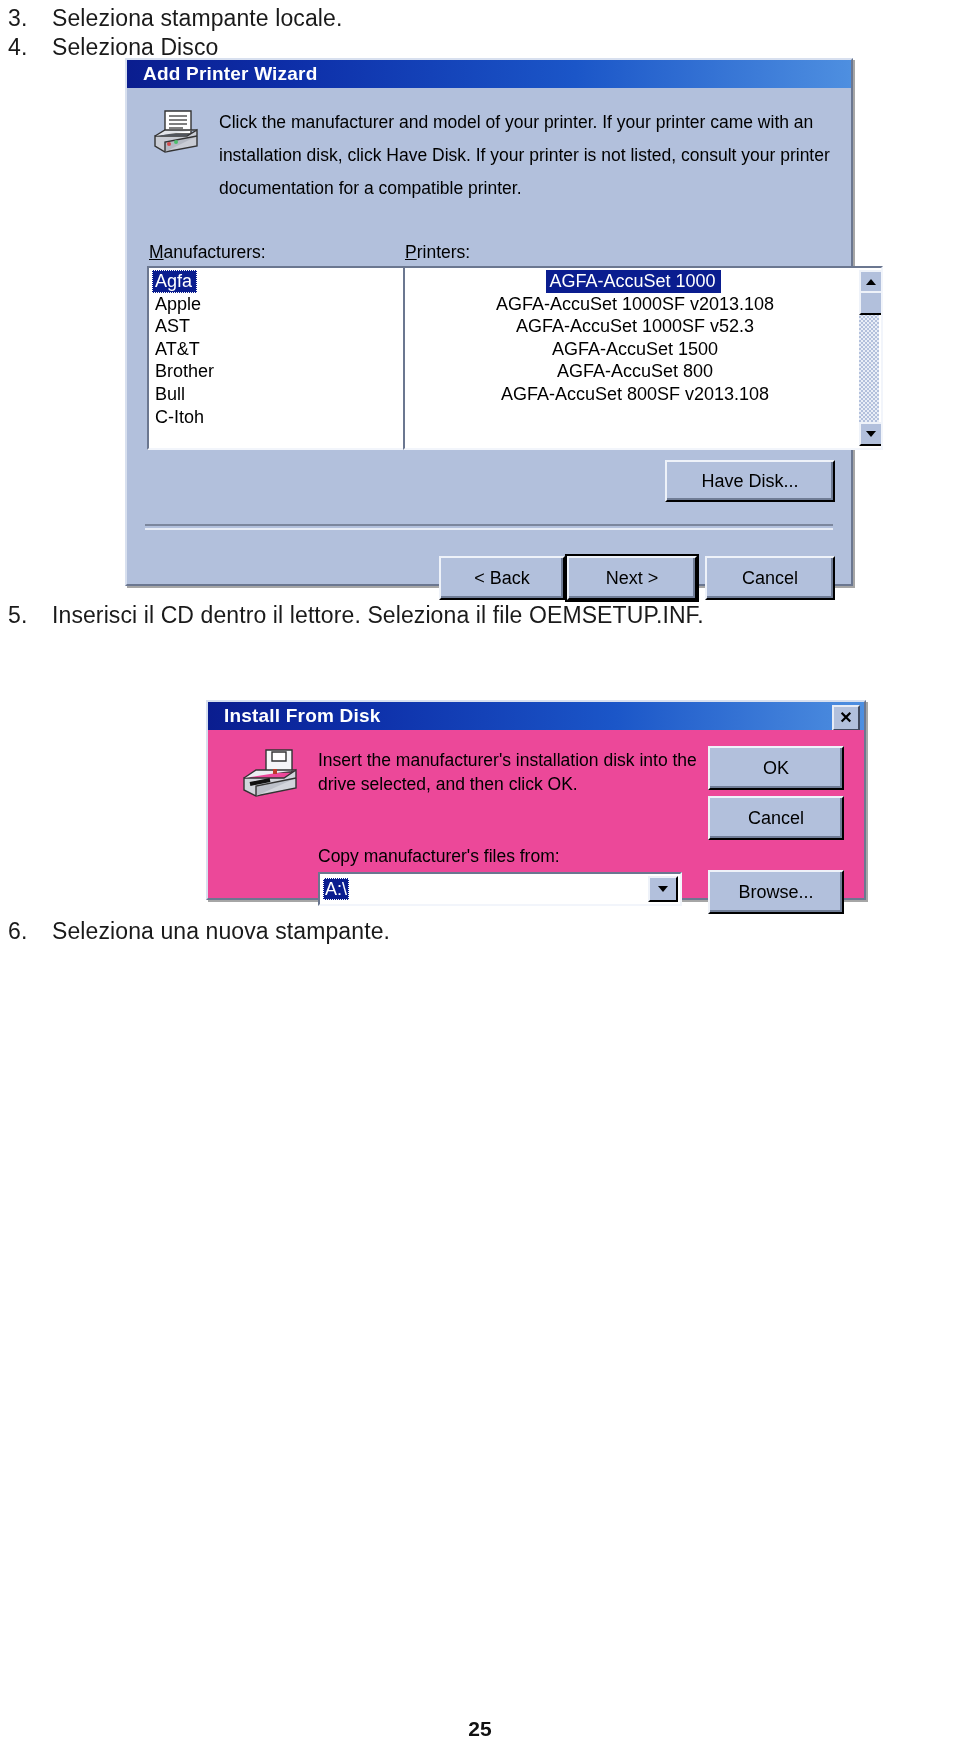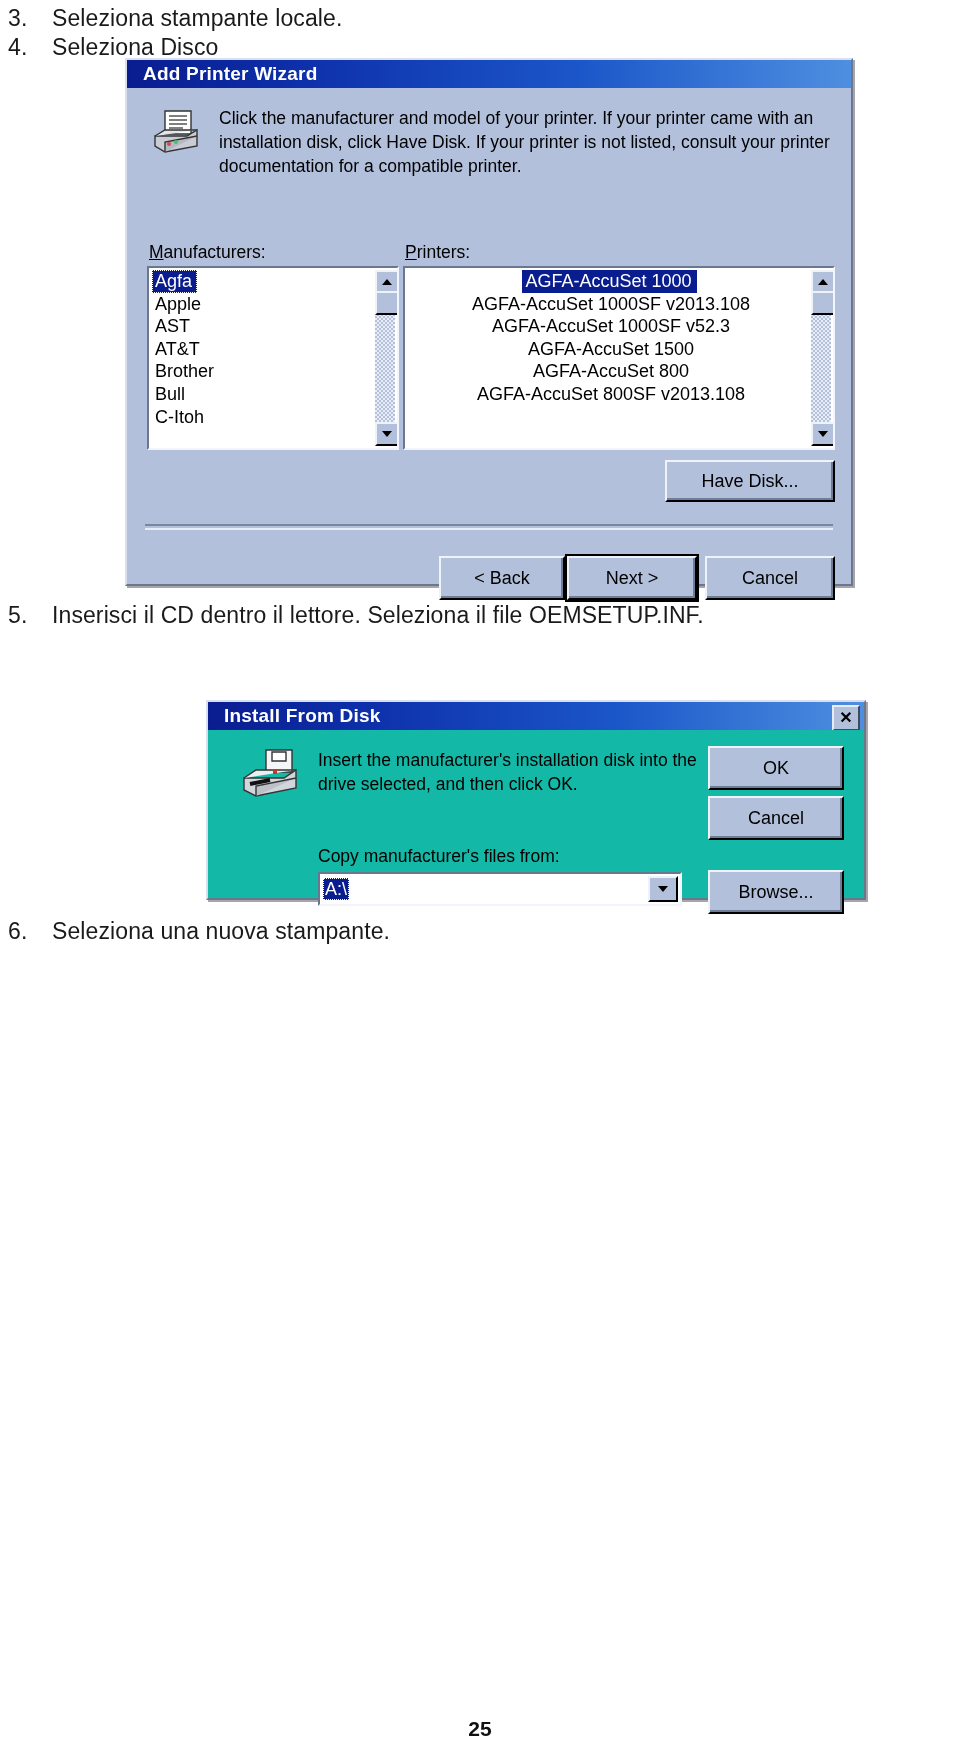--- a/index.html
+++ b/index.html
@@ -84,28 +84,28 @@
   #wizard{ left:125px; top:58px; width:728px; height:528px; }
 
   .wz-body{ position:absolute; left:2px; right:2px; top:30px; bottom:2px; background:#b2c0dc; }
 
   .wz-hint{
     position:absolute; left:20px; top:18px; right:8px;
     display:flex; gap:16px;
   }
   .printer-icon{ flex:0 0 56px; width:56px; height:54px; position:relative; margin-top:2px;}
   .wz-hint-text{
-    font-size:17.5px; line-height:24px; color:#000;
+    font-size:17.5px; line-height:33px; color:#000;
     font-family:"Liberation Sans", sans-serif; max-width:640px;
   }
 
   .lbl{ position:absolute; font-size:17.5px; color:#000; }
   .lbl u{ text-decoration:underline; }
 
-  .listbox{ position:absolute; overflow:hidden; }
+  .listbox{ position:absolute; overflow:hidden;padding-left:48px; }
   .listbox .items{
     position:absolute; left:3px; top:2px; right:22px; bottom:0;
     font-size:18px; line-height:22.6px; color:#000;
   }
   .listbox .items div{ padding-left:3px; white-space:nowrap; }
   .listbox .items div.sel{ background:#0a1d8f; color:#fff; display:inline-block; padding-right:5px;}
   .listbox .items div.sel.dotted{ outline:1px dotted #fff; outline-offset:-1px;}
 
   .scrollbar{
     position:absolute; top:2px; bottom:2px; right:2px; width:20px;
@@ -129,21 +129,21 @@
     border-right:2px solid #000; border-bottom:2px solid #000;
   }
 
   .divider{
     position:absolute; height:2px; border-top:2px solid #7b869d;
     border-bottom:2px solid #e7ecf6;
   }
 
   
   #ifd{ left:160px; top:700px; width:660px; height:200px;margin-left:46px; }
-  .ifd-body{ position:absolute; left:2px; right:2px; top:30px; bottom:2px; background:#14b8a6;}
+  .ifd-body{ position:absolute; left:2px; right:2px; top:30px; bottom:2px; background:#ec4899;}
   .ifd-text{
     position:absolute; left:110px; top:18px; width:410px;
     font-size:17.5px; line-height:24px; color:#000;
   }
   .disk-icon{ position:absolute; left:32px; top:18px; width:62px; height:52px;}
   .ifd-copy-lbl{ position:absolute; left:110px; top:116px; font-size:17.5px;}
   .combo{
     position:absolute; left:110px; top:142px; width:360px; height:30px;
     border-top:2px solid #6b7790; border-left:2px solid #6b7790;
     border-right:2px solid #f2f5fb; border-bottom:2px solid #f2f5fb;

